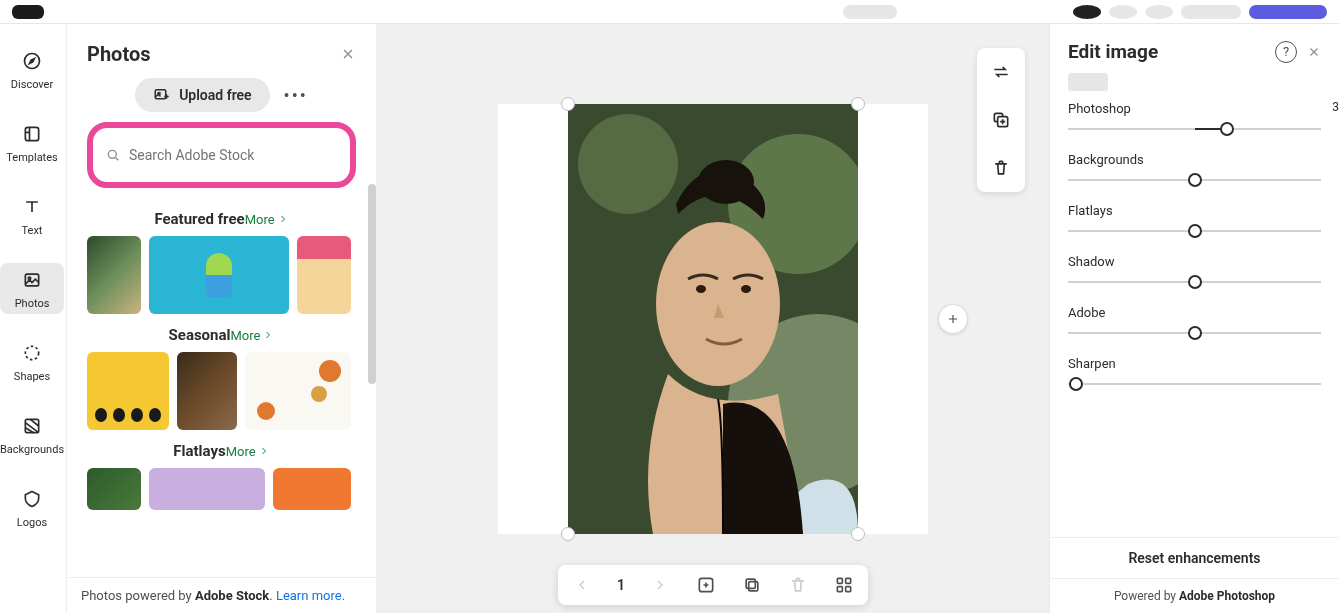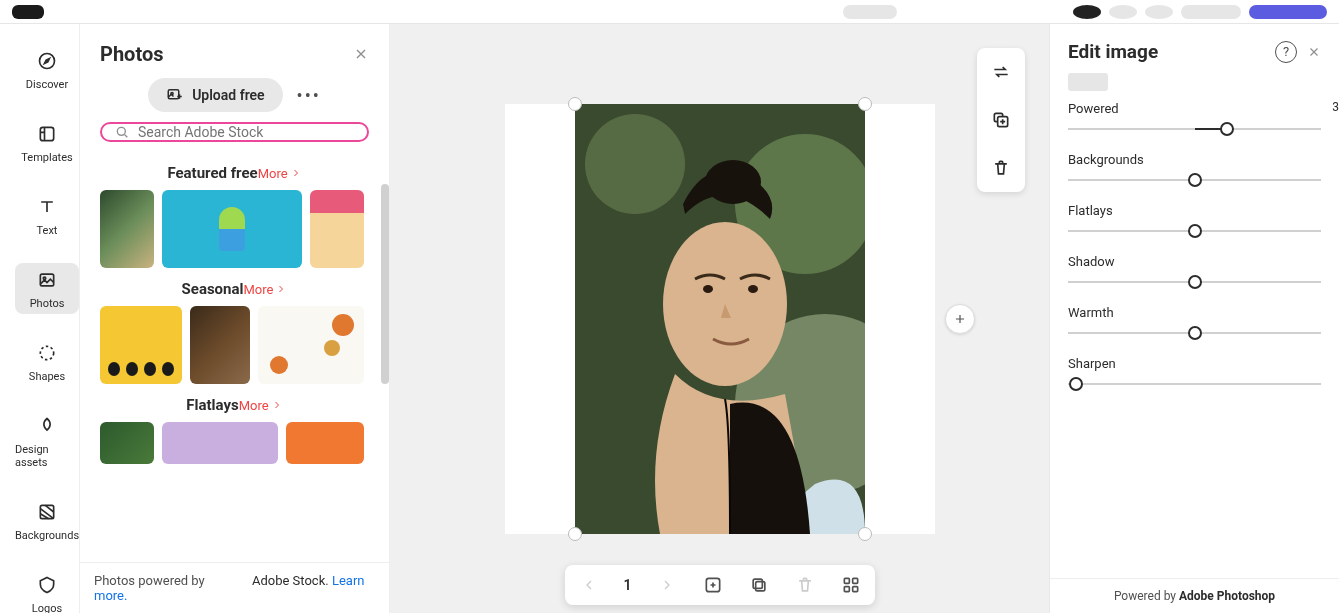--- a/index.html
+++ b/index.html
@@ -10,46 +10,46 @@
 .topbar-right { display: flex; align-items: center; gap: 8px; }
 .pill { width: 54px; height: 14px; background: #e6e6e6; border-radius: 12px; }
 .avatar { width: 28px; height: 14px; background: #222; border-radius: 50%; }
 .circ { width: 28px; height: 14px; background: #e6e6e6; border-radius: 50%; }
 .pill2 { width: 60px; height: 14px; background: #e6e6e6; border-radius: 14px; }
 .cta { width: 78px; height: 14px; background: #5c5ce0; border-radius: 14px; }
 
 .main { flex: 1; display: flex; overflow: hidden; }
 
 
-.rail { width: 80px; border-right: 1px solid #eee; display: flex; flex-direction: column; align-items: flex-end; padding-top: 20px; gap: 22px; }
+.rail { width: 67px; border-right: 1px solid #eee; display: flex; flex-direction: column; align-items: flex-start; padding-top: 20px; gap: 22px; }
 .rail-item { display: flex; flex-direction: column; align-items: center; gap: 6px; width: 64px; cursor: pointer; border-radius: 8px; padding: 6px 0 4px; }
 .rail-item.active { background: #e8e8e8; }
 .rail-item .lbl { font-size: 11px; color: #2c2c2c; }
 .rail-ico { width: 22px; height: 22px; display: flex; align-items: center; justify-content: center; color: #2c2c2c; }
 
 
 .panel { width: 310px; border-right: 1px solid #eee; display: flex; flex-direction: column; position: relative; }
 .panel-head { display: flex; align-items: center; justify-content: space-between; padding: 18px 20px 12px; }
 .panel-head h2 { font-size: 20px; font-weight: 700; color: #2c2c2c; }
 .close-x { color: #8e8e8e; cursor: pointer; }
 .upload-row { display: flex; align-items: center; gap: 14px; padding: 0 20px 10px; justify-content: center; }
 .upload-btn { background: #e8e8e8; border-radius: 20px; padding: 8px 18px; display: flex; align-items: center; gap: 8px; font-size: 14px; font-weight: 600; color: #2c2c2c; cursor: pointer; }
 .more-dots { color: #505050; font-size: 18px; cursor: pointer; letter-spacing: 2px; }
 .search-wrap { padding: 0 20px 10px; }
-.search { border: 2px solid #ec4899; border-radius: 20px; display: flex; align-items: flex-start; padding: 0 12px; gap: 8px; }
+.search { border: 6px solid #ec4899; border-radius: 20px; display: flex; align-items: flex-start; padding: 19px 12px; gap: 8px; }
 .search input { border: none; outline: none; font-size: 14px; flex: 1; color: #2c2c2c; }
 .panel-scroll { flex: 1; overflow-y: auto; padding: 0 20px 8px; position: relative; }
 .section { margin-top: 12px; }
 .section-head { display: flex; justify-content: center; align-items: center; margin-bottom: 8px; }
 .section-head h3 { font-size: 15px; font-weight: 700; color: #2c2c2c; }
-.morelink { font-size: 13px; color: #ef4444; cursor: pointer; display: flex; align-items: center; gap: 2px; }
+.morelink { font-size: 13px; color: #15803d; cursor: pointer; display: flex; align-items: center; gap: 2px; }
 .thumbs { display: flex; gap: 8px; }
 .thumb { height: 78px; border-radius: 6px; flex-shrink: 0; }
 .panel-foot { border-top: 1px solid #eee; padding: 10px 14px; font-size: 13px; color: #505050; }
-.panel-foot b { color: #2c2c2c; font-weight: 400; margin-left: 44px; }
+.panel-foot b { color: #2c2c2c; font-weight: 700; }
 .panel-foot a { color: #1473e6; text-decoration: none; }
 .scroll-hint { position: absolute; right: 0; top: 160px; width: 8px; height: 200px; background: #d0d0d0; border-radius: 4px; }
 
 
 .canvas-area { flex: 1; background: #f0f0f0; position: relative; display: flex; align-items: center; justify-content: center; }
 .canvas-card { background: #fff; width: 430px; height: 430px; display: flex; align-items: center; justify-content: center; position: relative; }
 .photo { width: 290px; height: 430px; position: relative; }
 .photo-img { width: 100%; height: 100%; background: linear-gradient(180deg, #2b3a27 0%, #5a6b4a 28%, #caa485 42%, #d9b492 55%, #1a1410 72%, #8aa8b4 90%); display: block; }
 .handle { width: 14px; height: 14px; background: #fff; border: 1px solid #bbb; border-radius: 50%; position: absolute; }
 .h-tl { top: -7px; left: -7px; } .h-tr { top: -7px; right: -7px; }
@@ -141,28 +141,20 @@
         </div>
       <span class="lbl">Photos</span>
     </div>
     <div class="rail-item">
       <div class="rail-ico">
           <svg width="20" height="20" viewBox="0 0 24 24" fill="none" stroke="currentColor" stroke-width="2">
             <circle cx="12" cy="12" r="8" stroke-dasharray="3 3"></circle>
           </svg>
         </div>
       <span class="lbl">Shapes</span>
-    </div>
-    <div class="rail-item">
-      <div class="rail-ico">
-          <svg width="20" height="20" viewBox="0 0 24 24" fill="none" stroke="currentColor" stroke-width="2">
-            <path d="M12 3c5 4 5 10 0 14-5-4-5-10 0-14z"></path>
-          </svg>
-        </div>
-      <span class="lbl">Design assets</span>
     </div>
     <div class="rail-item">
       <div class="rail-ico">
           <svg width="20" height="20" viewBox="0 0 24 24" fill="none" stroke="currentColor" stroke-width="2">
             <rect x="4" y="4" width="16" height="16" rx="2"></rect>
             <path d="M4 8l16 12M4 14l10 6M10 4l10 8"></path>
           </svg>
         </div>
       <span class="lbl">Backgrounds</span>
     </div>
@@ -381,21 +373,21 @@
         <span style="color:#8e8e8e">
             <svg width="14" height="14" viewBox="0 0 24 24" fill="none" stroke="currentColor" stroke-width="2">
               <path d="M6 6l12 12M18 6L6 18"></path>
             </svg>
           </span>
       </div>
     </div>
     <div class="chip"></div>
     <div class="sliders">
       <div class="slider-row">
-        <span class="sl-lbl">Powered</span>
+        <span class="sl-lbl">Photoshop</span>
         <div class="sl-track-wrap">
             <span class="sl-val">3</span>
             <div class="sl-track">
               <div class="sl-fill" style="width:13%"></div>
               <div class="sl-thumb" style="left:63%"></div>
             </div>
           </div>
       </div>
       <div class="slider-row">
         <span class="sl-lbl">Backgrounds</span>
@@ -415,31 +407,32 @@
       </div>
       <div class="slider-row">
         <span class="sl-lbl">Shadow</span>
         <div class="sl-track-wrap">
             <div class="sl-track">
               <div class="sl-thumb" style="left:50%"></div>
             </div>
           </div>
       </div>
       <div class="slider-row">
-        <span class="sl-lbl">Warmth</span>
+        <span class="sl-lbl">Adobe</span>
         <div class="sl-track-wrap">
             <div class="sl-track">
               <div class="sl-thumb" style="left:50%"></div>
             </div>
           </div>
       </div>
       <div class="slider-row">
         <span class="sl-lbl">Sharpen</span>
         <div class="sl-track-wrap">
             <div class="sl-track">
               <div class="sl-thumb" style="left:3%"></div>
             </div>
           </div>
       </div>
     </div>
+    <div class="reset">Reset enhancements</div>
     <div class="powered"><span>Powered by </span><b>Adobe Photoshop</b></div>
   </div>
 </div>
 
 </body></html>

